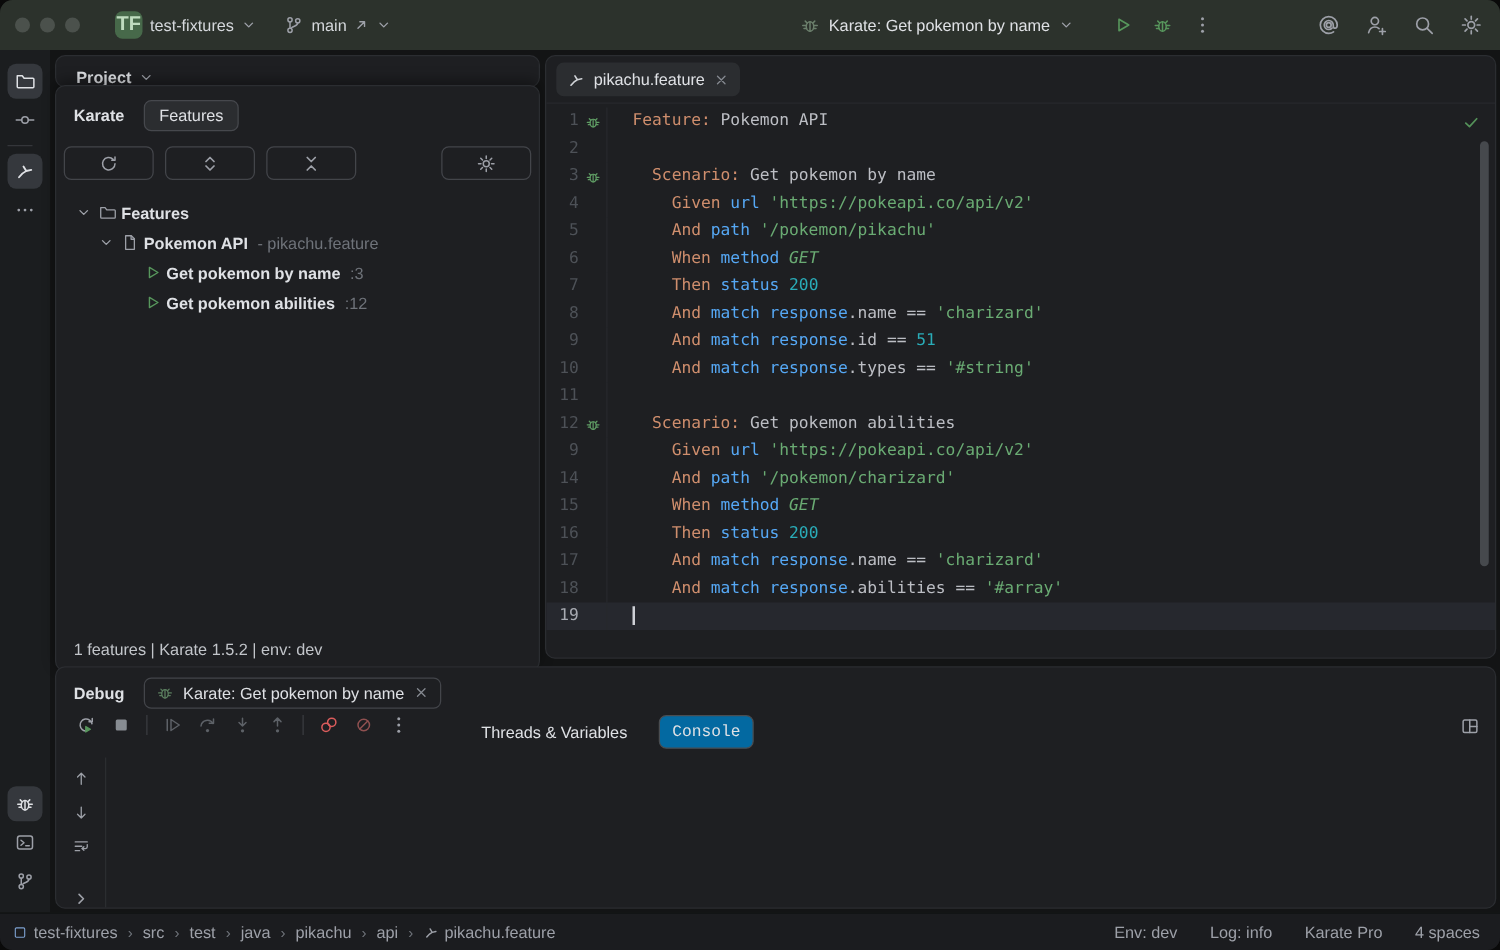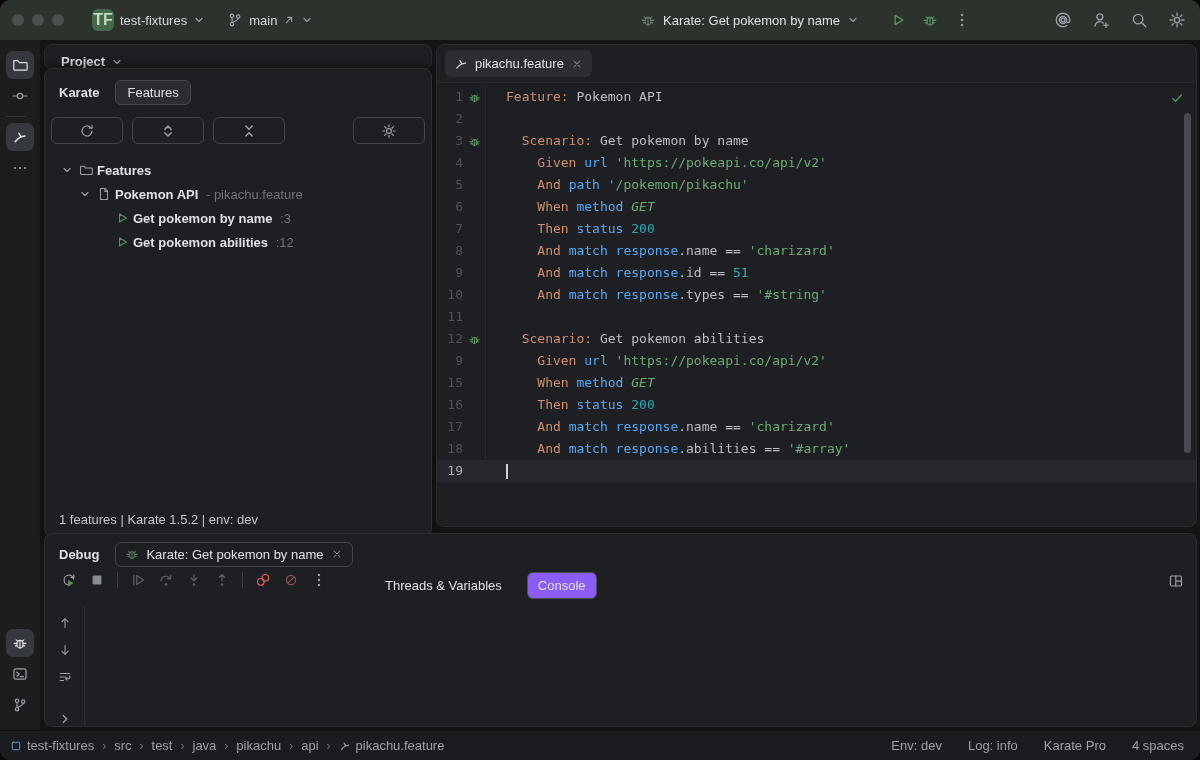--- a/index.html
+++ b/index.html
@@ -92,21 +92,21 @@
   .dbg-title { font-weight:700; }
   .session-chip { display:flex; align-items:center; gap:7px; border:1px solid #43454a; border-radius:6px;
     padding:4px 9px; color:#dfe1e5; }
   .session-chip .sess-ic { color:#5a7d5e; }
   .session-chip .close { color:#868a91; }
   .dbg-toolbar { display:flex; align-items:flex-start; gap:23px; padding:2px 0 4px 16px; height:30px; position:relative; }
   .dbg-tool { display:flex; align-items:center; justify-content:center; color:#9da0a8; }
   .vdiv { width:1px; height:16px; background:#3a3c40; }
   .view-tabs { display:flex; align-items:center; gap:14px; margin-left:24px; }
   .view-tab { padding:5px 10px; color:#dfe1e5; border-radius:6px; border:1px solid transparent; }
-  .view-tab.sel { background:#8b5cf6; border-color:#4a4d51; }
+  .view-tab.sel { background:#0369a1; border-color:#4a4d51;font-family:Liberation Mono, monospace; }
   .layout-btn { position:absolute; right:12px; top:3px; color:#9da0a8; }
   .console { position:absolute; left:0; right:0; top:72px; bottom:0; display:flex; }
   .console-strip { width:40px; border-right:1px solid #2b2d30; display:flex; flex-direction:column;
     align-items:center; padding-top:10px; gap:13px; color:#8a8e94; }
   .console-strip .gap { height:10px; }
   .console-main { flex:1; }
 
   
   .statusbar { position:absolute; left:0; right:0; bottom:0; height:30px; background:#1b1c1f;
     border-top:1px solid #111213; display:flex; align-items:center; justify-content:space-between;
@@ -426,20 +426,21 @@
             <div class="code-line"><span class="ln">7</span><span class="gi"></span><span class="ct"><span class="tk-txt">    </span><span class="tk-kw">Then </span><span class="tk-fn">status </span><span class="tk-num">200</span></span></div>
             <div class="code-line"><span class="ln">8</span><span class="gi"></span><span class="ct"><span class="tk-txt">    </span><span class="tk-kw">And </span><span class="tk-fn">match </span><span class="tk-fn">response</span><span class="tk-txt">.name == </span><span class="tk-str">'charizard'</span></span></div>
             <div class="code-line"><span class="ln">9</span><span class="gi"></span><span class="ct"><span class="tk-txt">    </span><span class="tk-kw">And </span><span class="tk-fn">match </span><span class="tk-fn">response</span><span class="tk-txt">.id == </span><span class="tk-num">51</span></span></div>
             <div class="code-line"><span class="ln">10</span><span class="gi"></span><span class="ct"><span class="tk-txt">    </span><span class="tk-kw">And </span><span class="tk-fn">match </span><span class="tk-fn">response</span><span class="tk-txt">.types == </span><span class="tk-str">'#string'</span></span></div>
             <div class="code-line"><span class="ln">11</span><span class="gi"></span><span class="ct"></span></div>
             <div class="code-line"><span class="ln">12</span><span class="gi"><span class="icon "><svg viewBox="0 0 16 16" fill="none" stroke="currentColor" stroke-width="1.2" stroke-linecap="round" stroke-linejoin="round">
                     <ellipse cx="8" cy="9.2" rx="3" ry="3.8"></ellipse>
                     <path d="M8 5.4V13M5.7 6.4 4.2 4.9M10.3 6.4l1.5-1.5M5 8.4H2.2M5.2 10.8H3.2M11 8.4h2.8M10.8 10.8h2"></path>
                   </svg></span></span><span class="ct"><span class="tk-txt">  </span><span class="tk-kw">Scenario:</span><span class="tk-txt"> Get pokemon abilities</span></span></div>
             <div class="code-line"><span class="ln">9</span><span class="gi"></span><span class="ct"><span class="tk-txt">    </span><span class="tk-kw">Given </span><span class="tk-fn">url </span><span class="tk-str">'https://pokeapi.co/api/v2'</span></span></div>
+            <div class="code-line"><span class="ln">14</span><span class="gi"></span><span class="ct"><span class="tk-txt">    </span><span class="tk-kw">And </span><span class="tk-fn">path </span><span class="tk-str">'/pokemon/charizard'</span></span></div>
             <div class="code-line"><span class="ln">15</span><span class="gi"></span><span class="ct"><span class="tk-txt">    </span><span class="tk-kw">When </span><span class="tk-fn">method </span><span class="tk-em">GET</span></span></div>
             <div class="code-line"><span class="ln">16</span><span class="gi"></span><span class="ct"><span class="tk-txt">    </span><span class="tk-kw">Then </span><span class="tk-fn">status </span><span class="tk-num">200</span></span></div>
             <div class="code-line"><span class="ln">17</span><span class="gi"></span><span class="ct"><span class="tk-txt">    </span><span class="tk-kw">And </span><span class="tk-fn">match </span><span class="tk-fn">response</span><span class="tk-txt">.name == </span><span class="tk-str">'charizard'</span></span></div>
             <div class="code-line"><span class="ln">18</span><span class="gi"></span><span class="ct"><span class="tk-txt">    </span><span class="tk-kw">And </span><span class="tk-fn">match </span><span class="tk-fn">response</span><span class="tk-txt">.abilities == </span><span class="tk-str">'#array'</span></span></div>
             <div class="code-line cur"><span class="ln">19</span><span class="gi"></span><span class="ct"><span class="caret"></span></span></div>
           </div>
         <span class="icon icon-14 inspect-check">
             <svg viewBox="0 0 16 16" fill="none" stroke="currentColor" stroke-width="1.6" stroke-linecap="round" stroke-linejoin="round">
               <path d="M3 8.6 6.4 11.8 13 4.6"></path>
             </svg>

